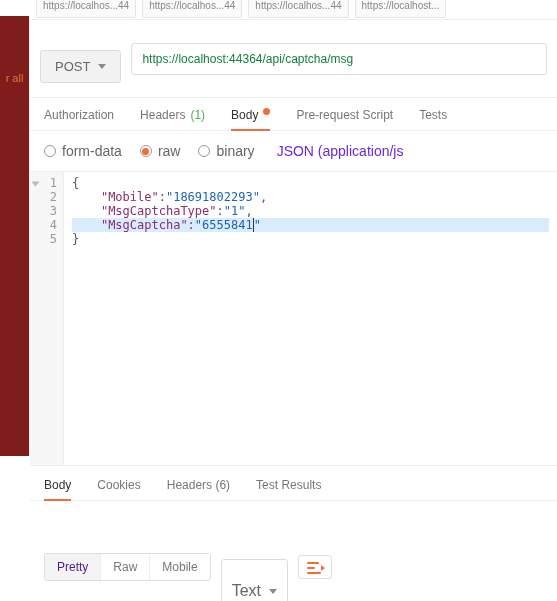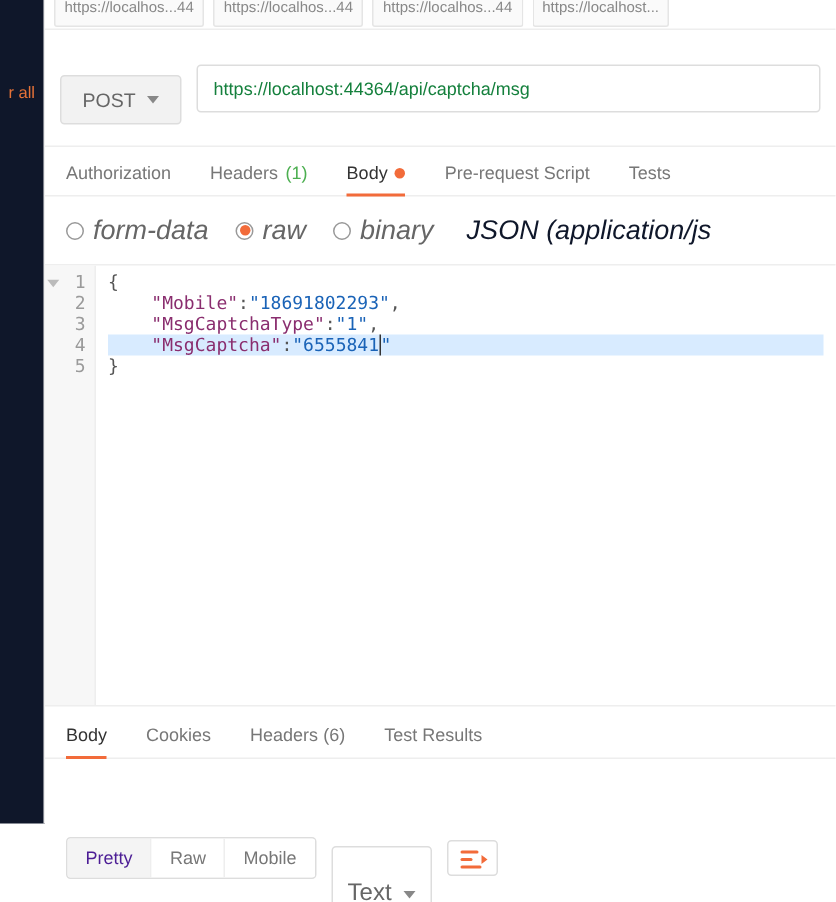--- a/index.html
+++ b/index.html
@@ -8,23 +8,23 @@
     font-family: -apple-system, BlinkMacSystemFont, "Segoe UI", Arial, sans-serif;
     font-size: 12px;
     color: #555;
     background: #fff;
     width: 557px;
     height: 601px;
     overflow: hidden;
   }
   .sidebar {
     position: absolute;
-    left: 0; top: 0;
-    width: 30px; height: 549px;
-    background: #0f172a;
+    left: 0; top: 16px;
+    width: 30px; height: 440px;
+    background: #7f1d1d;
     border-right: 1px solid #eee;
   }
   .sidebar .lbl {
     color: #e57238;
     font-size: 11px;
     position: absolute;
     top: 56px; left: 0; right: 0;
     text-align: center;
   }
   .main {
@@ -91,43 +91,42 @@
   }
   
   .req-tabs {
     display: flex;
     gap: 26px;
     padding: 10px 14px 8px 14px;
     border-bottom: 1px solid #eee;
     font-size: 12px;
     color: #777;
   }
-  .req-tabs .t { cursor: pointer; display:flex;align-items:center;gap:5px; }
+  .req-tabs .t { cursor: pointer; display:flex;align-items:flex-start;gap:5px; }
   .req-tabs .count { color:#4caf50; }
   .req-tabs .active { color:#333; position: relative; }
   .req-tabs .active::after {
     content:""; position:absolute; left:0; right:0; bottom:-9px;
     height:2px; background:#f26b3a;
   }
   .dot-orange { width:7px;height:7px;border-radius:50%;background:#f26b3a;display:inline-block; }
   
   .body-opts {
     display:flex;
     align-items:center;
     gap: 18px;
     padding: 12px 14px;
-    font-size: 18px;
+    font-size: 14px;
     color:#666;
     border-bottom: 1px solid #eee;
-    font-style: italic;
   }
   .radio { width:12px;height:12px;border:1px solid #999;border-radius:50%;display:inline-flex;align-items:center;justify-content:center;background:#fff; }
   .radio.checked::before { content:"";width:7px;height:7px;background:#f26b3a;border-radius:50%; }
   .ropt { display:flex;align-items:center;gap:6px; }
-  .ctype { color:#0f172a; margin-left: 4px; white-space: nowrap; }
+  .ctype { color:#6d28d9; margin-left: 4px; white-space: nowrap; }
   
   .editor {
     display:flex;
     font-family: Consolas, Menlo, monospace;
     font-size: 12px;
     border-bottom:1px solid #eee;
     height: 294px;
     overflow:hidden;
   }
   .gutter {

